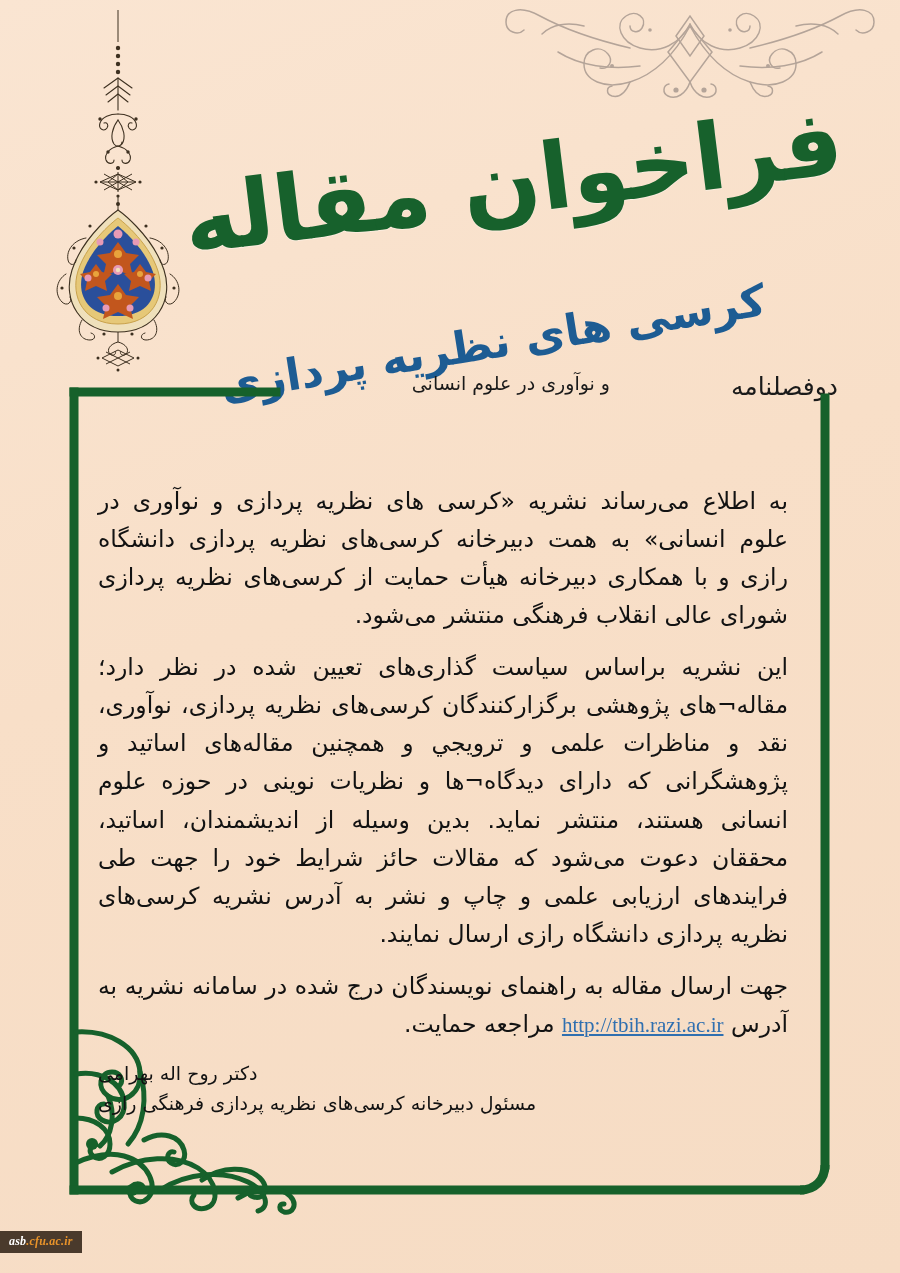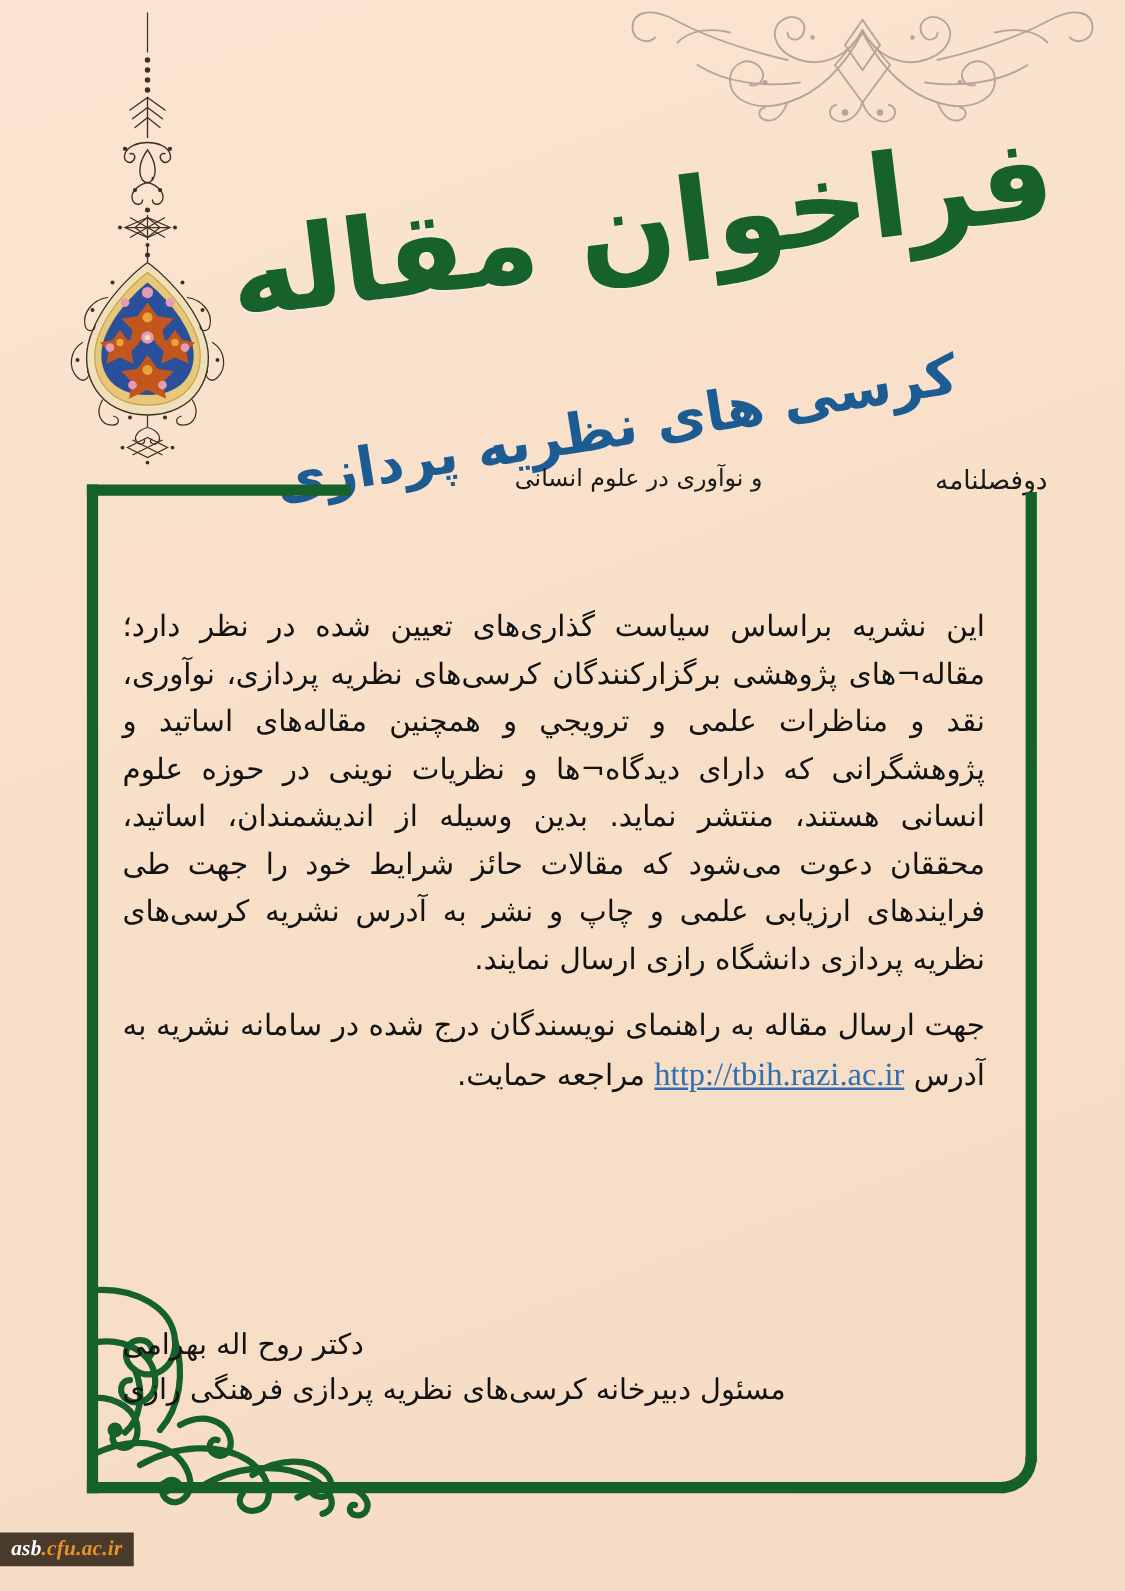--- a/index.html
+++ b/index.html
@@ -36,21 +36,21 @@
   }
   .sub-title{
     position:absolute;right:135px;top:278px;
     font-size:44px;line-height:1;color:#1d5c93;
     font-weight:700;letter-spacing:-1px;
     transform:rotate(-9deg);transform-origin:right center;
     white-space:nowrap;
   }
   .kicker-right{
     position:absolute;right:62px;top:372px;
-    font-size:21px;color:#1a1a1a;white-space:nowrap;
+    font-size:25px;color:#1a1a1a;white-space:nowrap;
   }
   .kicker-left{
     position:absolute;right:290px;top:372px;
     font-size:19px;color:#1a1a1a;white-space:nowrap;
   }
 
   
   .frame{position:absolute;left:0;top:0;width:900px;height:1273px;}
 
   
@@ -60,36 +60,36 @@
   .body-copy{
     position:absolute;right:112px;top:482px;
     width:690px;
     direction:rtl;text-align:justify;
     color:#121212;
     font-size:23.5px;line-height:1.62;
   }
   .body-copy p{margin:0 0 14px 0;}
   .body-copy p.tight{margin-bottom:6px;}
   .url{color:#2f6fb0;direction:ltr;unicode-bidi:embed;
-       font-family:"Liberation Serif","DejaVu Serif",serif;font-size:26px;}
+       font-family:"Liberation Serif","DejaVu Serif",serif;font-size:21px;}
 
   .signature{
     position:absolute;right:112px;top:1058px;width:690px;
     direction:rtl;text-align:left;color:#121212;
-    font-size:23px;line-height:1.58;
+    font-size:19px;line-height:1.58;
   }
   .signature div{margin:0;}
 
   
   .watermark{
     position:absolute;left:0;bottom:20px;
     background:#4a3a2c;color:#ffffff;
     padding:3px 9px 4px 9px;
     font-family:"Liberation Serif","DejaVu Serif",serif;
-    font-size:17px;font-weight:700;font-style:italic;
+    font-size:12px;font-weight:700;font-style:italic;
     direction:ltr;letter-spacing:.2px;
   }
   .watermark .tld{color:#e8932a;}
 </style>
 </head>
 <body>
 
 <div id="poster">
 
   <svg class="filigree" viewBox="0 0 420 120" xmlns="http://www.w3.org/2000/svg">
@@ -262,20 +262,21 @@
       <path d="M56 74 C64 92 60 114 48 124"></path>
       <path d="M88 50 C96 76 92 104 76 122"></path>
     </g>
     <g fill="#16612b">
       <circle cx="40" cy="122" r="6"></circle>
       <circle cx="80" cy="168" r="6"></circle>
     </g>
   </svg>
 
   <div class="body-copy">
+    <p>به اطلاع می‌رساند نشریه «کرسی های نظریه پردازی و نوآوری در علوم انسانی» به همت دبیرخانه کرسی‌های نظریه پردازی دانشگاه رازی و با همکاری دبیرخانه هیأت حمایت از کرسی‌های نظریه پردازی شورای عالی انقلاب فرهنگی منتشر می‌شود.</p>
     <p>این نشریه براساس سیاست گذاری‌های تعیین شده در نظر دارد؛ مقاله¬های پژوهشی برگزارکنندگان کرسی‌های نظریه پردازی، نوآوری، نقد و مناظرات علمی و ترویجي و همچنین مقاله‌های اساتید و پژوهشگرانی که دارای دیدگاه¬ها و نظریات نوینی در حوزه علوم انسانی هستند، منتشر نماید. بدین وسیله از اندیشمندان، اساتید، محققان دعوت می‌شود که مقالات حائز شرایط خود را جهت طی فرایندهای ارزیابی علمی و چاپ و نشر به آدرس نشریه کرسی‌های نظریه پردازی دانشگاه رازی ارسال نمایند.</p>
     <p class="tight"><span>جهت ارسال مقاله به راهنمای نویسندگان درج شده در سامانه نشریه به آدرس</span> <a class="url" href="#">http://tbih.razi.ac.ir</a> <span>مراجعه حمایت.</span></p>
   </div>
 
   <div class="signature">
     <div>دکتر روح اله بهرامی</div>
     <div>مسئول دبیرخانه کرسی‌های نظریه پردازی فرهنگی رازی</div>
   </div>
 
   <div class="watermark"><span>asb</span><span class="tld">.cfu.ac.ir</span></div>

